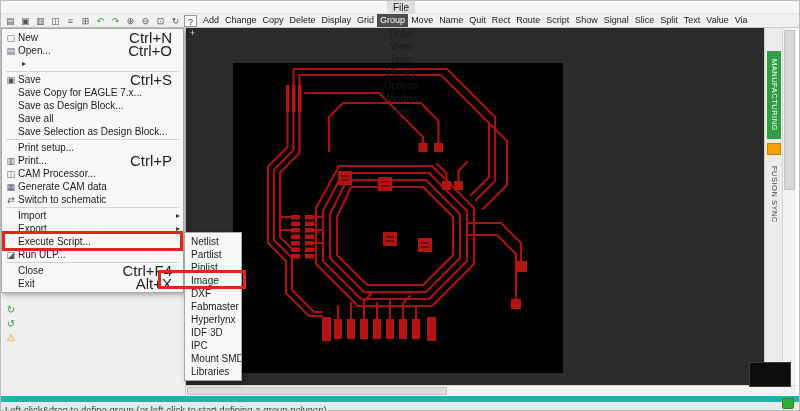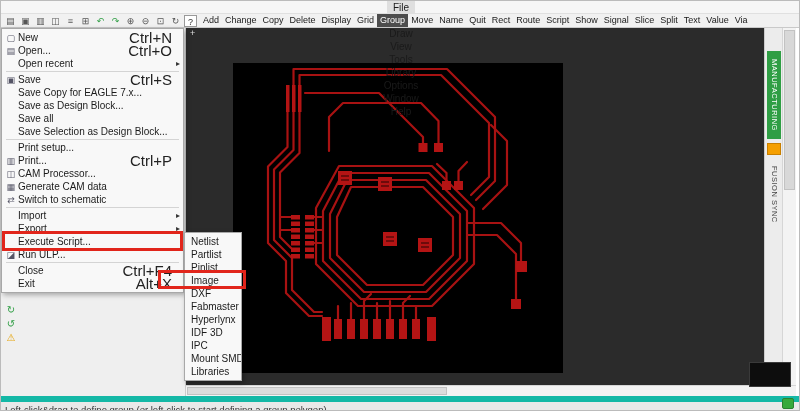--- a/index.html
+++ b/index.html
@@ -303,21 +303,20 @@
 
         <div class="mi">
           <span class="mi-icon">▤</span>
           <span class="mi-label">Open...</span>
           <span class="mi-short">Ctrl+O</span>
           <span class="mi-arrow"></span>
         </div>
 
         <div class="mi">
           <span class="mi-icon"></span>
-          <span class="mi-label">Open recent</span>
           <span class="mi-short"></span>
           <span class="mi-arrow">▸</span>
         </div>
       </div>
     <div class="msep"></div>
     <div>
 
         <div class="mi">
           <span class="mi-icon">▣</span>
           <span class="mi-label">Save</span>

